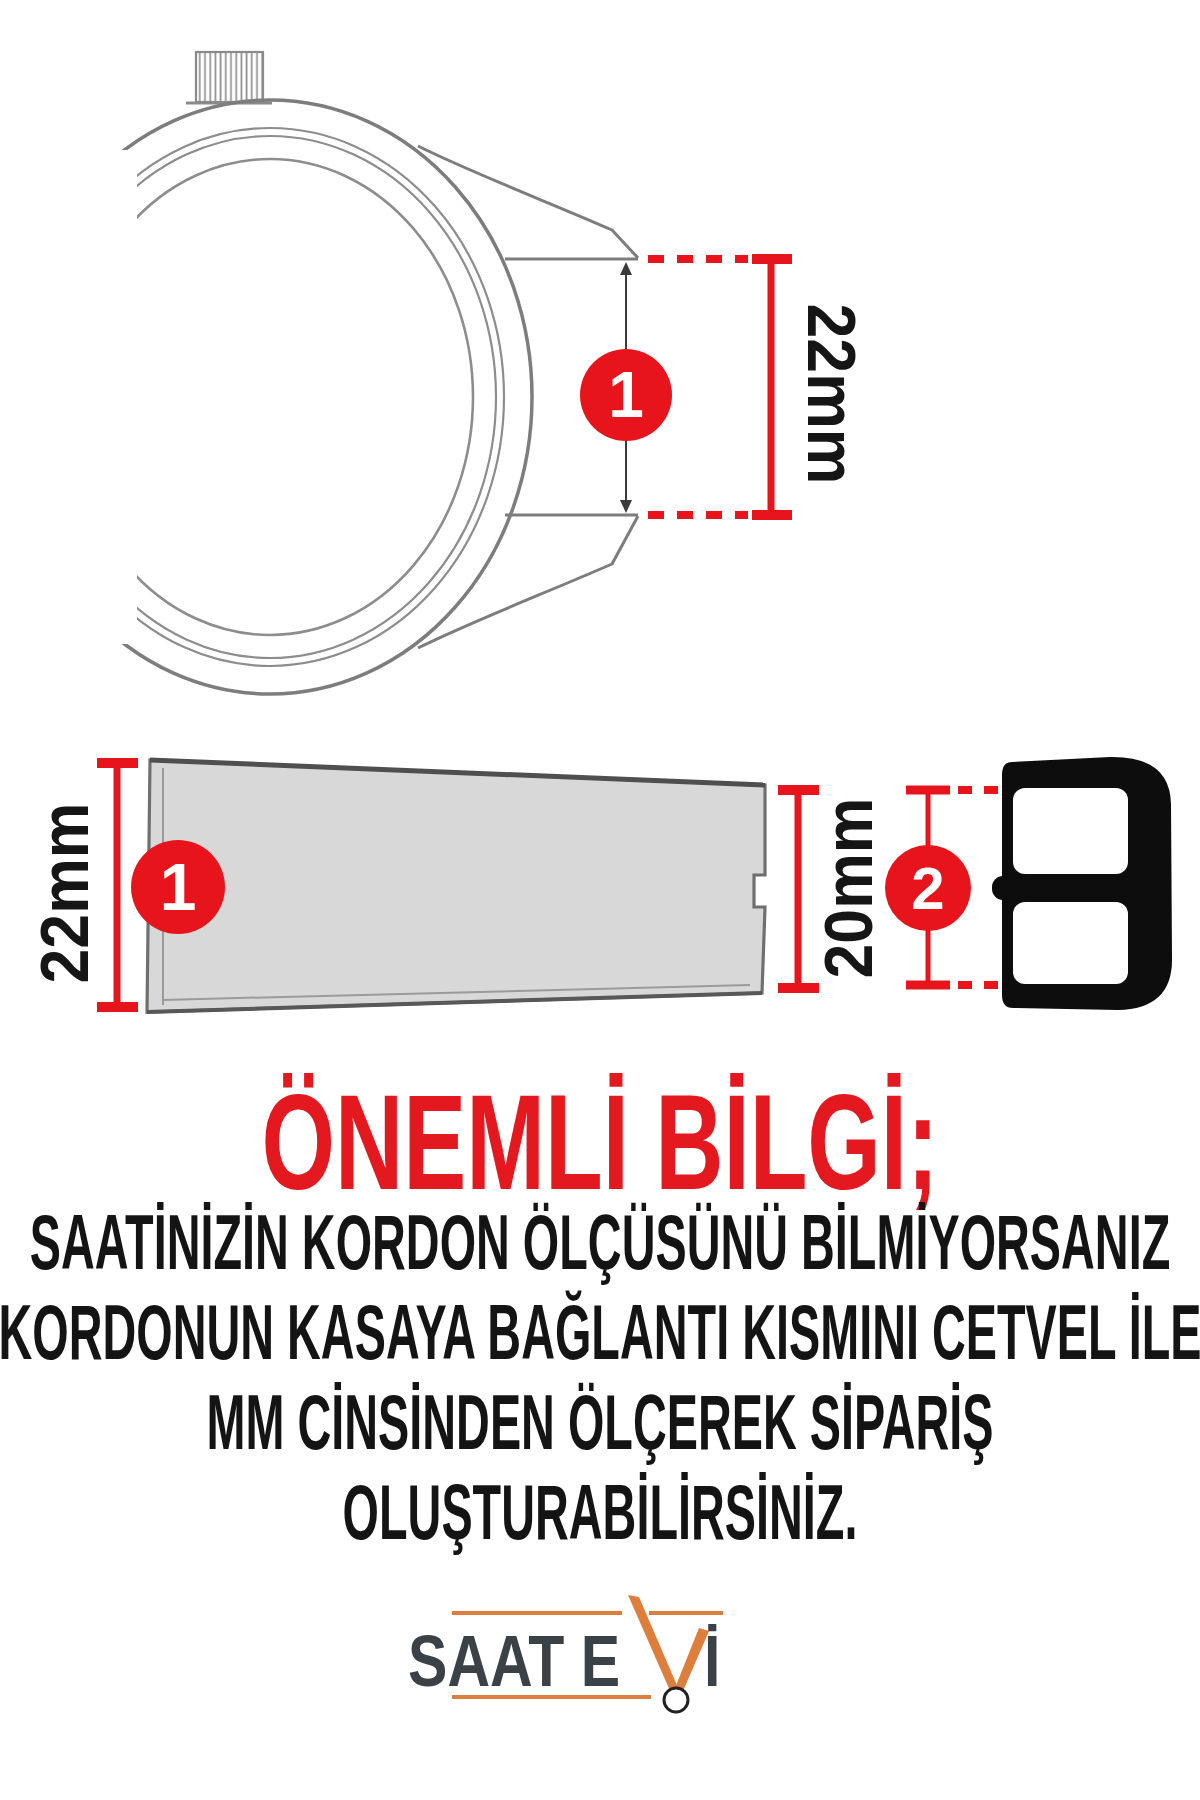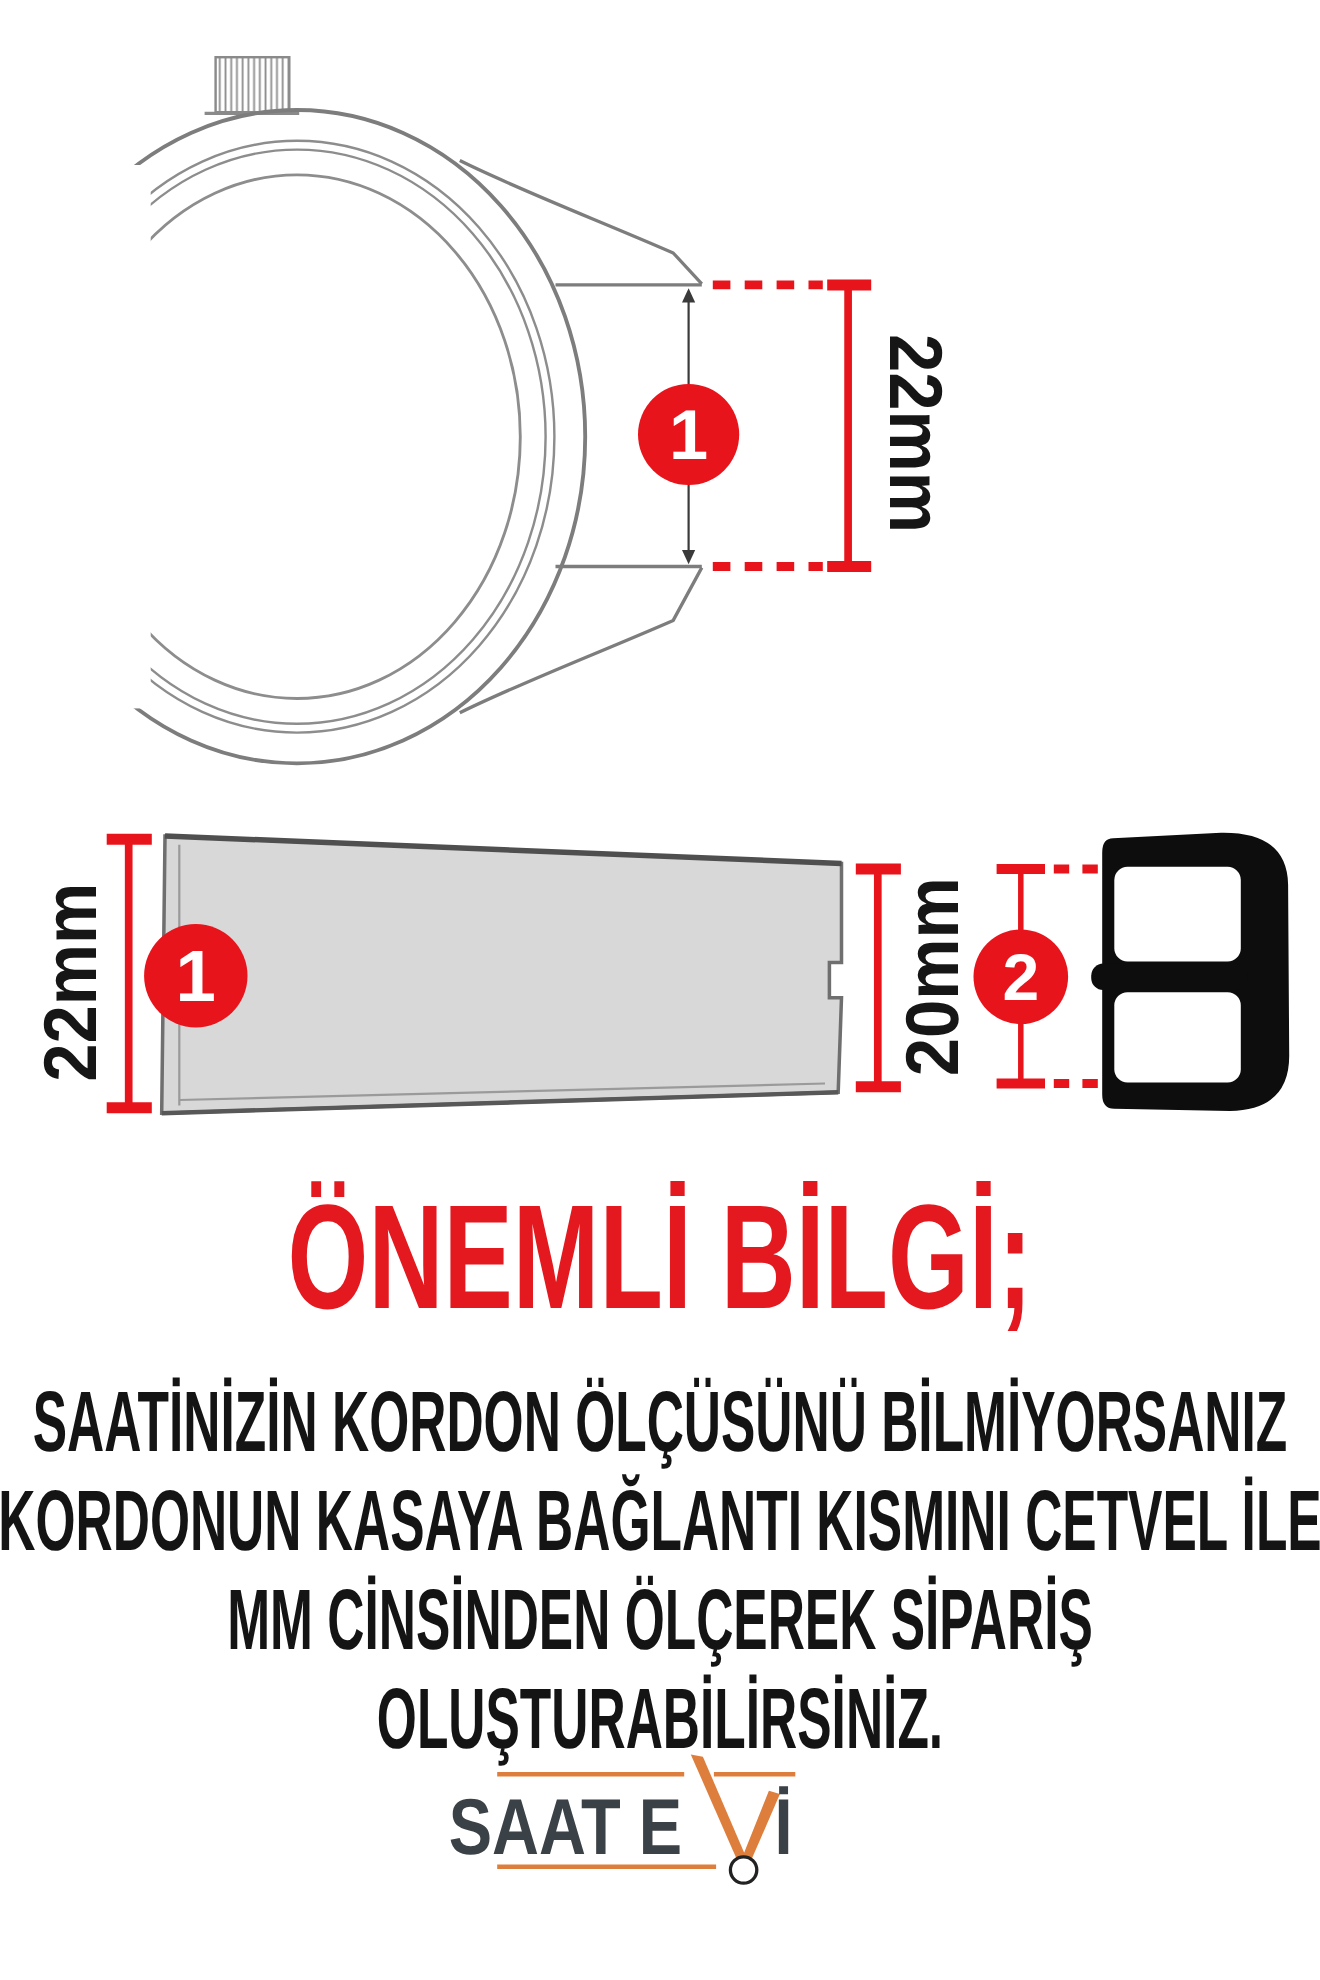--- a/index.html
+++ b/index.html
@@ -23,21 +23,21 @@
   .mm-label.cw{transform:translate(-50%,-50%) rotate(90deg) scaleX(0.92);}
   .mm-label.ccw{transform:translate(-50%,-50%) rotate(-90deg) scaleX(0.92);}
   #label-lug-width{left:832px;top:394px;}
   #label-strap-width{left:64px;top:893px;}
   #label-buckle-width{left:848px;top:888px;}
   .headline{
     position:absolute;left:50%;top:1078px;white-space:nowrap;color:#e4191f;
     font-size:135px;font-weight:bold;line-height:130px;
     transform:translateX(-50%) scaleX(0.70);
   }
-  .notice-lines{position:absolute;left:0;top:1247px;width:1200px;}
+  .notice-lines{position:absolute;left:0;top:1197px;width:1200px;}
   .notice-line{
     position:relative;left:50%;width:max-content;white-space:nowrap;color:#141414;
     font-size:78px;font-weight:bold;line-height:90px;height:90px;
     transform:translateX(-50%) scaleX(0.60);
   }
   .logo-text{
     position:absolute;color:#3b4247;font-size:72px;font-weight:bold;line-height:54px;
     white-space:nowrap;transform-origin:left center;transform:scaleX(0.82);
   }
   #logo-saat-e{left:408px;top:1634px;}

